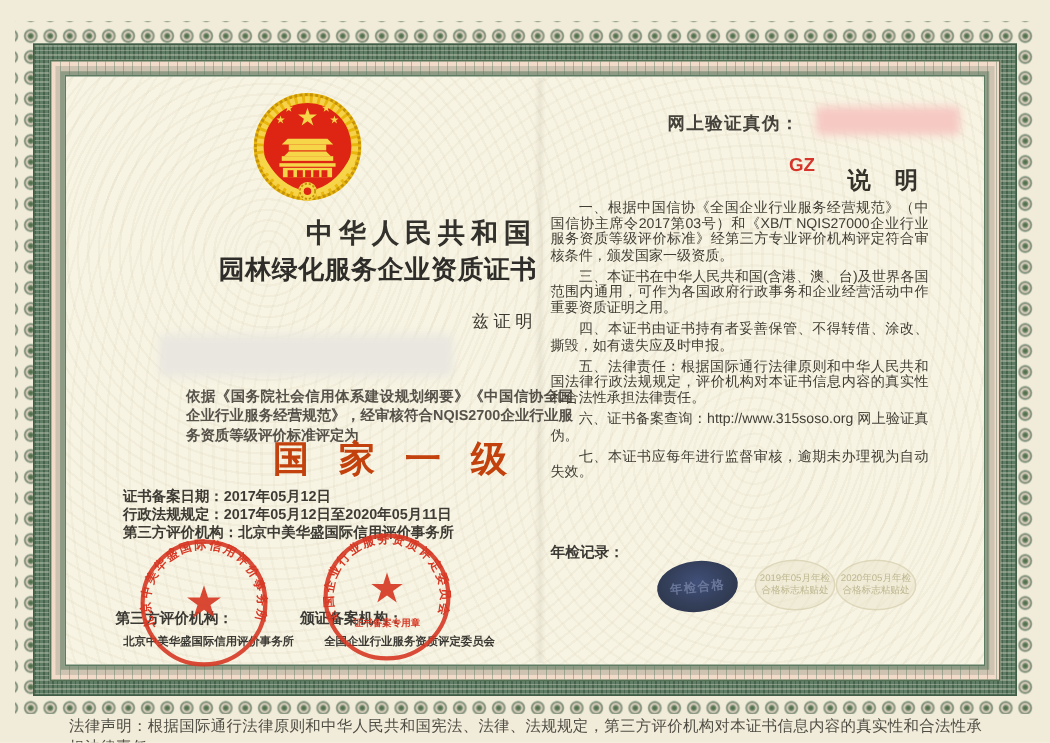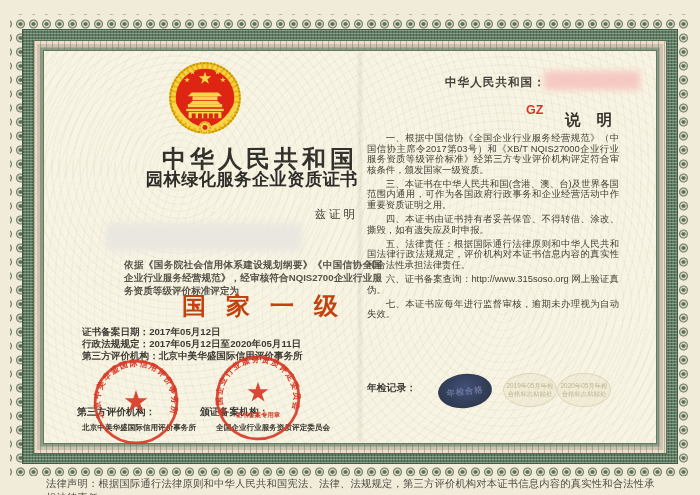--- a/index.html
+++ b/index.html
@@ -37,21 +37,21 @@
       repeating-radial-gradient(circle at 75% 65%, rgba(180,170,140,.08) 0 1.5px, transparent 1.5px 8px);
     border:1px solid #5d7a62;
     box-shadow:0 0 0 2.5px rgba(93,122,98,.55), 0 0 0 6px rgba(93,122,98,.25);
   }
   .fold{position:absolute;left:356px;top:52px;width:8px;height:390px;
     background:linear-gradient(90deg, transparent, rgba(110,100,80,.10), transparent);}
   
   .abs{position:absolute;}
   .ctr{text-align:right;}
   
-  .t-country{left:48px;top:143px;width:310px;font-size:24px;font-weight:bold;
+  .t-country{left:48px;top:143px;width:310px;font-size:18px;font-weight:bold;
     letter-spacing:4px;text-indent:4px;color:#33312c;}
   .t-cert{left:48px;top:167px;width:310px;font-size:17.2px;font-weight:bold;
     letter-spacing:.5px;color:#2f2d29;}
   .certify{left:48px;top:207px;width:310px;font-size:11.5px;font-weight:normal;
     letter-spacing:3px;text-indent:3px;color:#3a382f;}
   .redact-name{left:106px;top:223px;width:196px;height:28px;background:#e9e7e0;
     filter:blur(3px);border-radius:4px;}
   .basis{left:80px;top:259px;width:258px;font-size:9.6px;line-height:12.9px;
     font-weight:bold;color:#56524a;text-align:justify;margin-left:44px;}
   .grade{left:48px;top:290px;width:310px;font-size:24px;font-weight:bold;
@@ -65,21 +65,21 @@
   .certno-label{left:445px;top:75px;font-size:11.6px;font-weight:bold;
     letter-spacing:1px;color:#45423c;}
   .certno-gz{left:526px;top:75px;font-size:12.5px;font-weight:bold;color:#d5352a;margin-top:28px;}
   .redact-no{left:544px;top:71px;width:96px;height:19px;background:#f6c9c3;
     filter:blur(3px);border-radius:3px;}
   .notes-title{left:370px;top:110px;width:258px;font-size:15.5px;font-weight:bold;
     letter-spacing:16px;text-indent:16px;color:#35332c;}
   .notes{left:367px;top:133px;width:252px;}
   .notes p{margin:0 0 3.5px 0;font-size:9.4px;line-height:10.6px;color:#413e35;
     text-indent:2em;text-align:justify;}
-  .annual-label{left:367px;top:382px;font-size:9.8px;font-weight:bold;color:#3b3933;}
+  .annual-label{left:367px;top:362px;font-size:9.8px;font-weight:bold;color:#3b3933;}
   .stamp-dark{left:438px;top:374px;width:54px;height:34px;border-radius:50%;
     background:radial-gradient(ellipse at 50% 42%, #41507a 0%, #333e58 55%, #2a3346 100%);
     transform:rotate(-6deg);display:flex;align-items:center;justify-content:center;
     font-size:8.2px;font-weight:bold;letter-spacing:1px;color:#6b779a;}
   .stamp-ph{width:52px;height:32px;border-radius:50%;
     background:rgba(232,226,200,.45);border:1px solid rgba(205,198,165,.55);
     display:flex;flex-direction:column;align-items:center;justify-content:center;
     font-size:6.4px;line-height:8.5px;color:#bdb791;}
   .ph1{left:503px;top:373px;} .ph2{left:557px;top:373px;}
   .legal{left:46px;top:477px;width:616px;font-size:10.3px;letter-spacing:.2px;color:#504d45;}
@@ -170,21 +170,21 @@
   <svg class="seal" style="left:214px;top:354px;width:88px;height:88px" viewBox="0 0 100 100">
     <circle cx="50" cy="50" r="46.5" fill="none" stroke="#d63824" stroke-width="3.2" opacity=".9"></circle>
     <path id="arcR" d="M 13,68 A 41.1,41.1 0 1 1 87,68" fill="none"></path>
     <text font-size="9.2" fill="#d63824" font-weight="bold" letter-spacing="1.6">
       <textPath href="#arcR">全国企业行业服务资质评定委员会</textPath>
     </text>
     <use href="#star" fill="#d63824" opacity=".92" transform="translate(50,44) scale(1.25)"></use>
     <text x="50" y="72" font-size="7.2" fill="#d63824" font-weight="bold" text-anchor="middle">证书备案专用章</text>
   </svg>
 
-  <div class="abs certno-label">中华人民共和国：</div>
+  <div class="abs certno-label">网上验证真伪：</div>
   <div class="abs certno-gz">GZ</div>
   <div class="abs redact-no"></div>
 
   <div class="abs ctr notes-title">说明</div>
 
   <div class="abs notes">
     <p>一、根据中国信协《全国企业行业服务经营规范》（中国信协主席令2017第03号）和《XB/T NQIS27000企业行业服务资质等级评价标准》经第三方专业评价机构评定符合审核条件，颁发国家一级资质。</p>
     <p>三、本证书在中华人民共和国(含港、澳、台)及世界各国范围内通用，可作为各国政府行政事务和企业经营活动中作重要资质证明之用。</p>
     <p>四、本证书由证书持有者妥善保管、不得转借、涂改、撕毁，如有遗失应及时申报。</p>
     <p>五、法律责任：根据国际通行法律原则和中华人民共和国法律行政法规规定，评价机构对本证书信息内容的真实性和合法性承担法律责任。</p>

